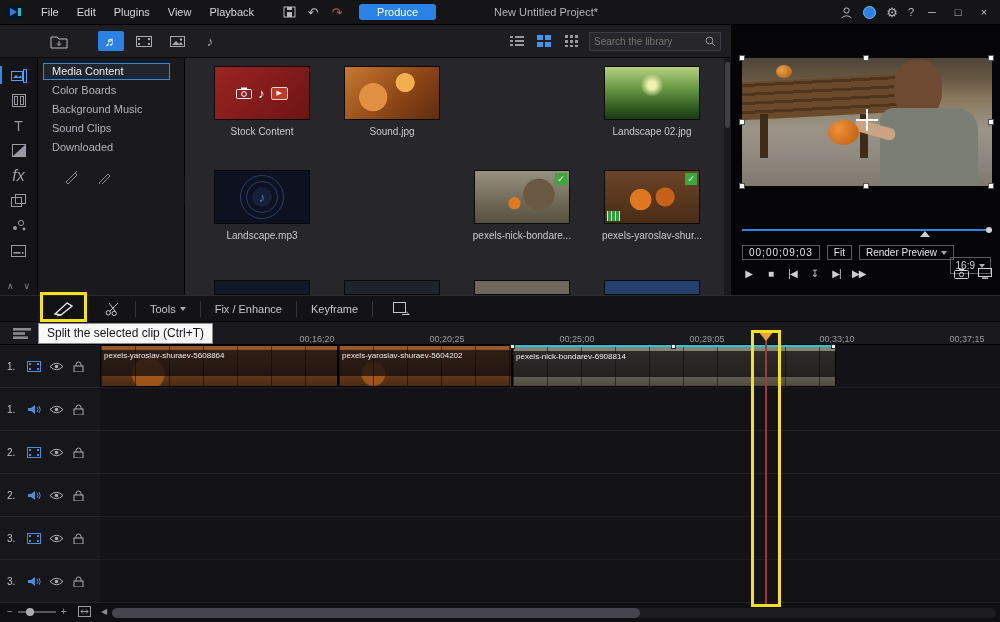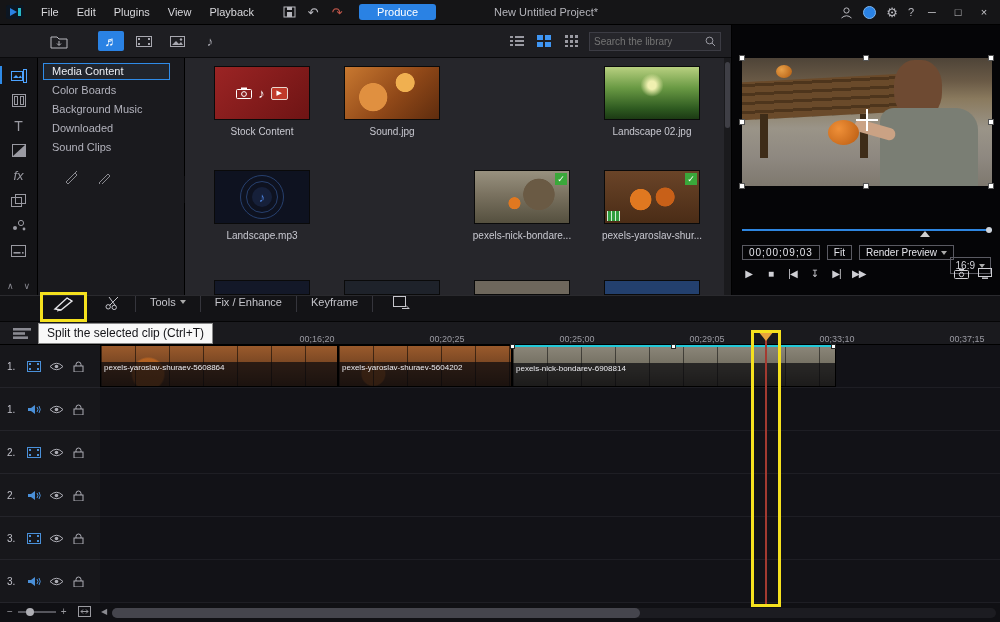--- a/index.html
+++ b/index.html
@@ -123,21 +123,21 @@
            border-right:3px solid transparent; border-top:4px solid #aaa; margin-left:4px; vertical-align:middle; }
   .aspect-btn { position:absolute; right:9px; top:232px; border:1px solid #5a5a62; color:#d4d4da;
                 font-size:10px; padding:2px 5px; }
   .pv-row2 { position:absolute; left:10px; top:243px; width:250px; display:flex; align-items:center;
              gap:9px; color:#cfcfd4; font-size:10px; }
   .pv-ic { min-width:13px; text-align:center; letter-spacing:-1px; }
 
   
   .edit-toolbar { position:absolute; left:0; top:295px; width:1000px; height:27px; background:#131316;
                   border-top:1px solid #2a2a2e; border-bottom:1px solid #050506; display:flex;
-                  align-items:flex-start; font-size:11px; color:#c6c6cc; }
+                  align-items:center; font-size:11px; color:#c6c6cc; }
   .tb-sep { width:1px; height:16px; background:#35353c; margin:0 14px; }
   .tb-btn { display:flex; align-items:center; }
   .split-btn { margin-left:47px; width:34px; display:flex; justify-content:center; }
   .scissors-btn { margin-left:24px; }
 
   
   .timeline { position:absolute; left:0; top:322px; width:1000px; height:300px; background:#101014; }
   .ruler { position:absolute; left:0; top:0; width:1000px; height:23px; background:#1a1a1e;
            border-bottom:1px solid #000; overflow:hidden; }
   .ruler-label { position:absolute; top:12px; width:50px; text-align:center; font-size:9px; color:#9a9aa2; }
@@ -147,21 +147,21 @@
   .th-ic { width:22px; display:flex; justify-content:center; color:#4a90d9; }
   .th-tool { width:22px; display:flex; justify-content:center; color:#aeaeb6; }
   .tr-row { position:absolute; left:100px; width:900px; height:43px; background:#121217; border-bottom:1px solid #1e1e24; }
   .clip { position:absolute; top:0; height:42px; border:1px solid #000; overflow:hidden; }
   .clip.pumpkin { background-image:repeating-linear-gradient(90deg,rgba(0,0,0,.55) 0 1px,transparent 1px 34px),
                   radial-gradient(circle at 20% 70%,rgba(230,120,30,.5) 0 8%,transparent 9%),
                   linear-gradient(180deg,#9a5a2c 0%,#6e4020 60%,#4a2a12 100%); }
   .clip.carve { background-image:repeating-linear-gradient(90deg,rgba(0,0,0,.5) 0 1px,transparent 1px 34px),
                 linear-gradient(180deg,#8a8578 0%,#6e6a5c 60%,#4e4a3e 100%); }
   .clip.sel { border-top:2px solid #22c8d8; }
-  .clip-label { position:absolute; left:0; top:16px; right:0; height:26px; background:rgba(10,10,14,.72);
+  .clip-label { position:absolute; left:0; top:4px; right:0; height:26px; background:rgba(10,10,14,.72);
                 font-size:8px; line-height:11px; color:#ececf0; padding-left:3px; white-space:nowrap; overflow:hidden; }
   .clip-hnd { position:absolute; top:-1px; width:5px; height:5px; background:#fff; border:1px solid #222; z-index:4; }
   .playhead-line { position:absolute; left:765px; top:10px; width:2px; height:272px; background:#a33a30; z-index:5; }
   .playhead-marker { position:absolute; left:758px; top:9px; width:0; height:0; z-index:6;
                      border-left:8px solid transparent; border-right:8px solid transparent; border-top:10px solid #e8a43c; }
   .tl-bottom { position:absolute; left:0; top:283px; width:1000px; height:17px; }
   .h-arrow { position:absolute; left:101px; top:2px; font-size:8px; color:#8a8a90; }
   .h-track { position:absolute; left:112px; right:4px; top:3px; height:10px; background:#1c1c21; border-radius:5px; }
   .h-thumb { position:absolute; left:0; top:0; width:528px; height:10px; background:#45454d; border-radius:5px; }
   .zoom-ctl { position:absolute; left:7px; top:1px; display:flex; align-items:center; gap:5px; color:#9a9aa0; font-size:10px; }
@@ -310,21 +310,21 @@
           <rect x="8.5" y="2.5" width="3" height="8" fill="none" stroke="#9a9aa2"></rect>
         </svg>
     </span>
     <span class="rail-icon" style="font-size:14px">T</span>
     <span class="rail-icon">
       <svg width="14" height="13">
           <rect x="0.5" y="0.5" width="13" height="12" fill="none" stroke="#9a9aa2"></rect>
           <path d="M1 12 L13 1 V12 Z" fill="#9a9aa2"></path>
         </svg>
     </span>
-    <span class="rail-icon" style="font-style:italic;font-size:13px">fx</span>
+    <span class="rail-icon" style="font-style:italic;font-size:16px">fx</span>
     <span class="rail-icon">
       <svg width="15" height="13">
           <rect x="0.5" y="3.5" width="10" height="9" fill="none" stroke="#9a9aa2"></rect>
           <rect x="4.5" y="0.5" width="10" height="9" fill="none" stroke="#9a9aa2"></rect>
         </svg>
     </span>
     <span class="rail-icon">
       <svg width="14" height="13">
           <circle cx="3" cy="9" r="2" fill="#9a9aa2"></circle>
           <circle cx="9" cy="4" r="2.6" fill="none" stroke="#9a9aa2"></circle>
@@ -341,22 +341,22 @@
     <div class="rail-chevrons">
       <span>∧</span>
       <span>∨</span>
     </div>
   </div>
 
   <div class="explorer">
     <div class="exp-item sel">Media Content</div>
     <div class="exp-item">Color Boards</div>
     <div class="exp-item">Background Music</div>
+    <div class="exp-item">Sound Clips</div>
     <div class="exp-item">Downloaded</div>
-    <div class="exp-item">Sound Clips</div>
     <div class="exp-tools">
       <span>
         <svg width="16" height="14">
             <path d="M2 12 L11 3 L13 5 L4 14 Z M11 3 L13 1" fill="none" stroke="#8a8a90"></path>
           </svg>
       </span>
       <span>
         <svg width="16" height="14">
             <path d="M3 13 L12 4 L14 6 L5 15 Z" fill="none" stroke="#8a8a90"></path>
           </svg>

